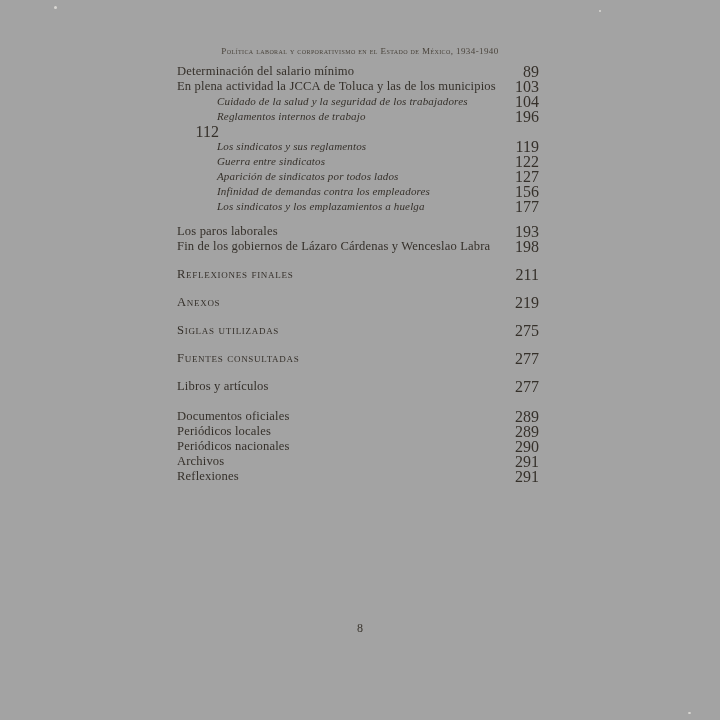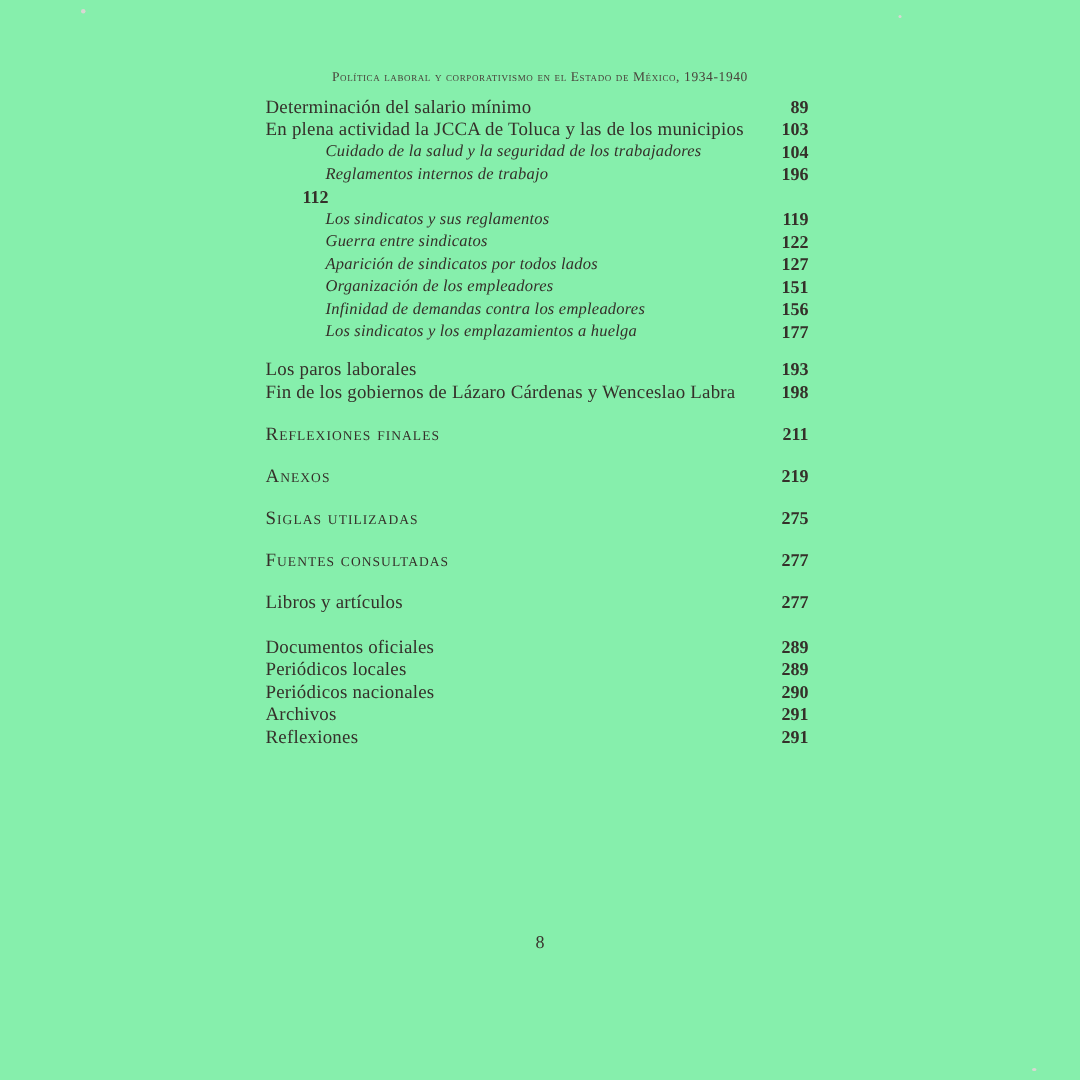--- a/index.html
+++ b/index.html
@@ -4,21 +4,21 @@
 <style>
   html, body {
     margin: 0;
     padding: 0;
     background: #ffffff;
   }
   .book-page {
     position: relative;
     width: 720px;
     height: 720px;
-    background: #86efac;
+    background: #a3a3a3;
     overflow: hidden;
     font-family: "Liberation Serif", "DejaVu Serif", serif;
     color: #35302a;
   }
   .running-header {
     position: absolute;
     top: 46px;
     left: 0;
     width: 720px;
     text-align: center;
@@ -48,22 +48,21 @@
   }
   .toc-label {
     flex: 1 1 auto;
     letter-spacing: 0.15px;
     white-space: nowrap;
     overflow: hidden;
   }
   .toc-page {
     flex: 0 0 42px;
     text-align: right;
-    font-size: 12px;
-    font-weight: bold;
+    font-size: 16px;
   }
   .toc-row.sub-italic .toc-label {
     padding-left: 40px;
     font-style: italic;
     font-size: 11px;
   }
   .toc-row.smallcaps .toc-label {
     font-variant: small-caps;
     letter-spacing: 0.7px;
   }
@@ -118,24 +117,20 @@
         </div>
         <div class="toc-row sub-italic">
           <span class="toc-label">Guerra entre sindicatos</span>
           <span class="toc-page">122</span>
         </div>
         <div class="toc-row sub-italic">
           <span class="toc-label">Aparición de sindicatos por todos lados</span>
           <span class="toc-page">127</span>
         </div>
         <div class="toc-row sub-italic">
-          <span class="toc-label">Organización de los empleadores</span>
-          <span class="toc-page">151</span>
-        </div>
-        <div class="toc-row sub-italic">
           <span class="toc-label">Infinidad de demandas contra los empleadores</span>
           <span class="toc-page">156</span>
         </div>
         <div class="toc-row sub-italic">
           <span class="toc-label">Los sindicatos y los emplazamientos a huelga</span>
           <span class="toc-page">177</span>
         </div>
       </div>
       <div class="toc-group">
         <div class="toc-row normal">

